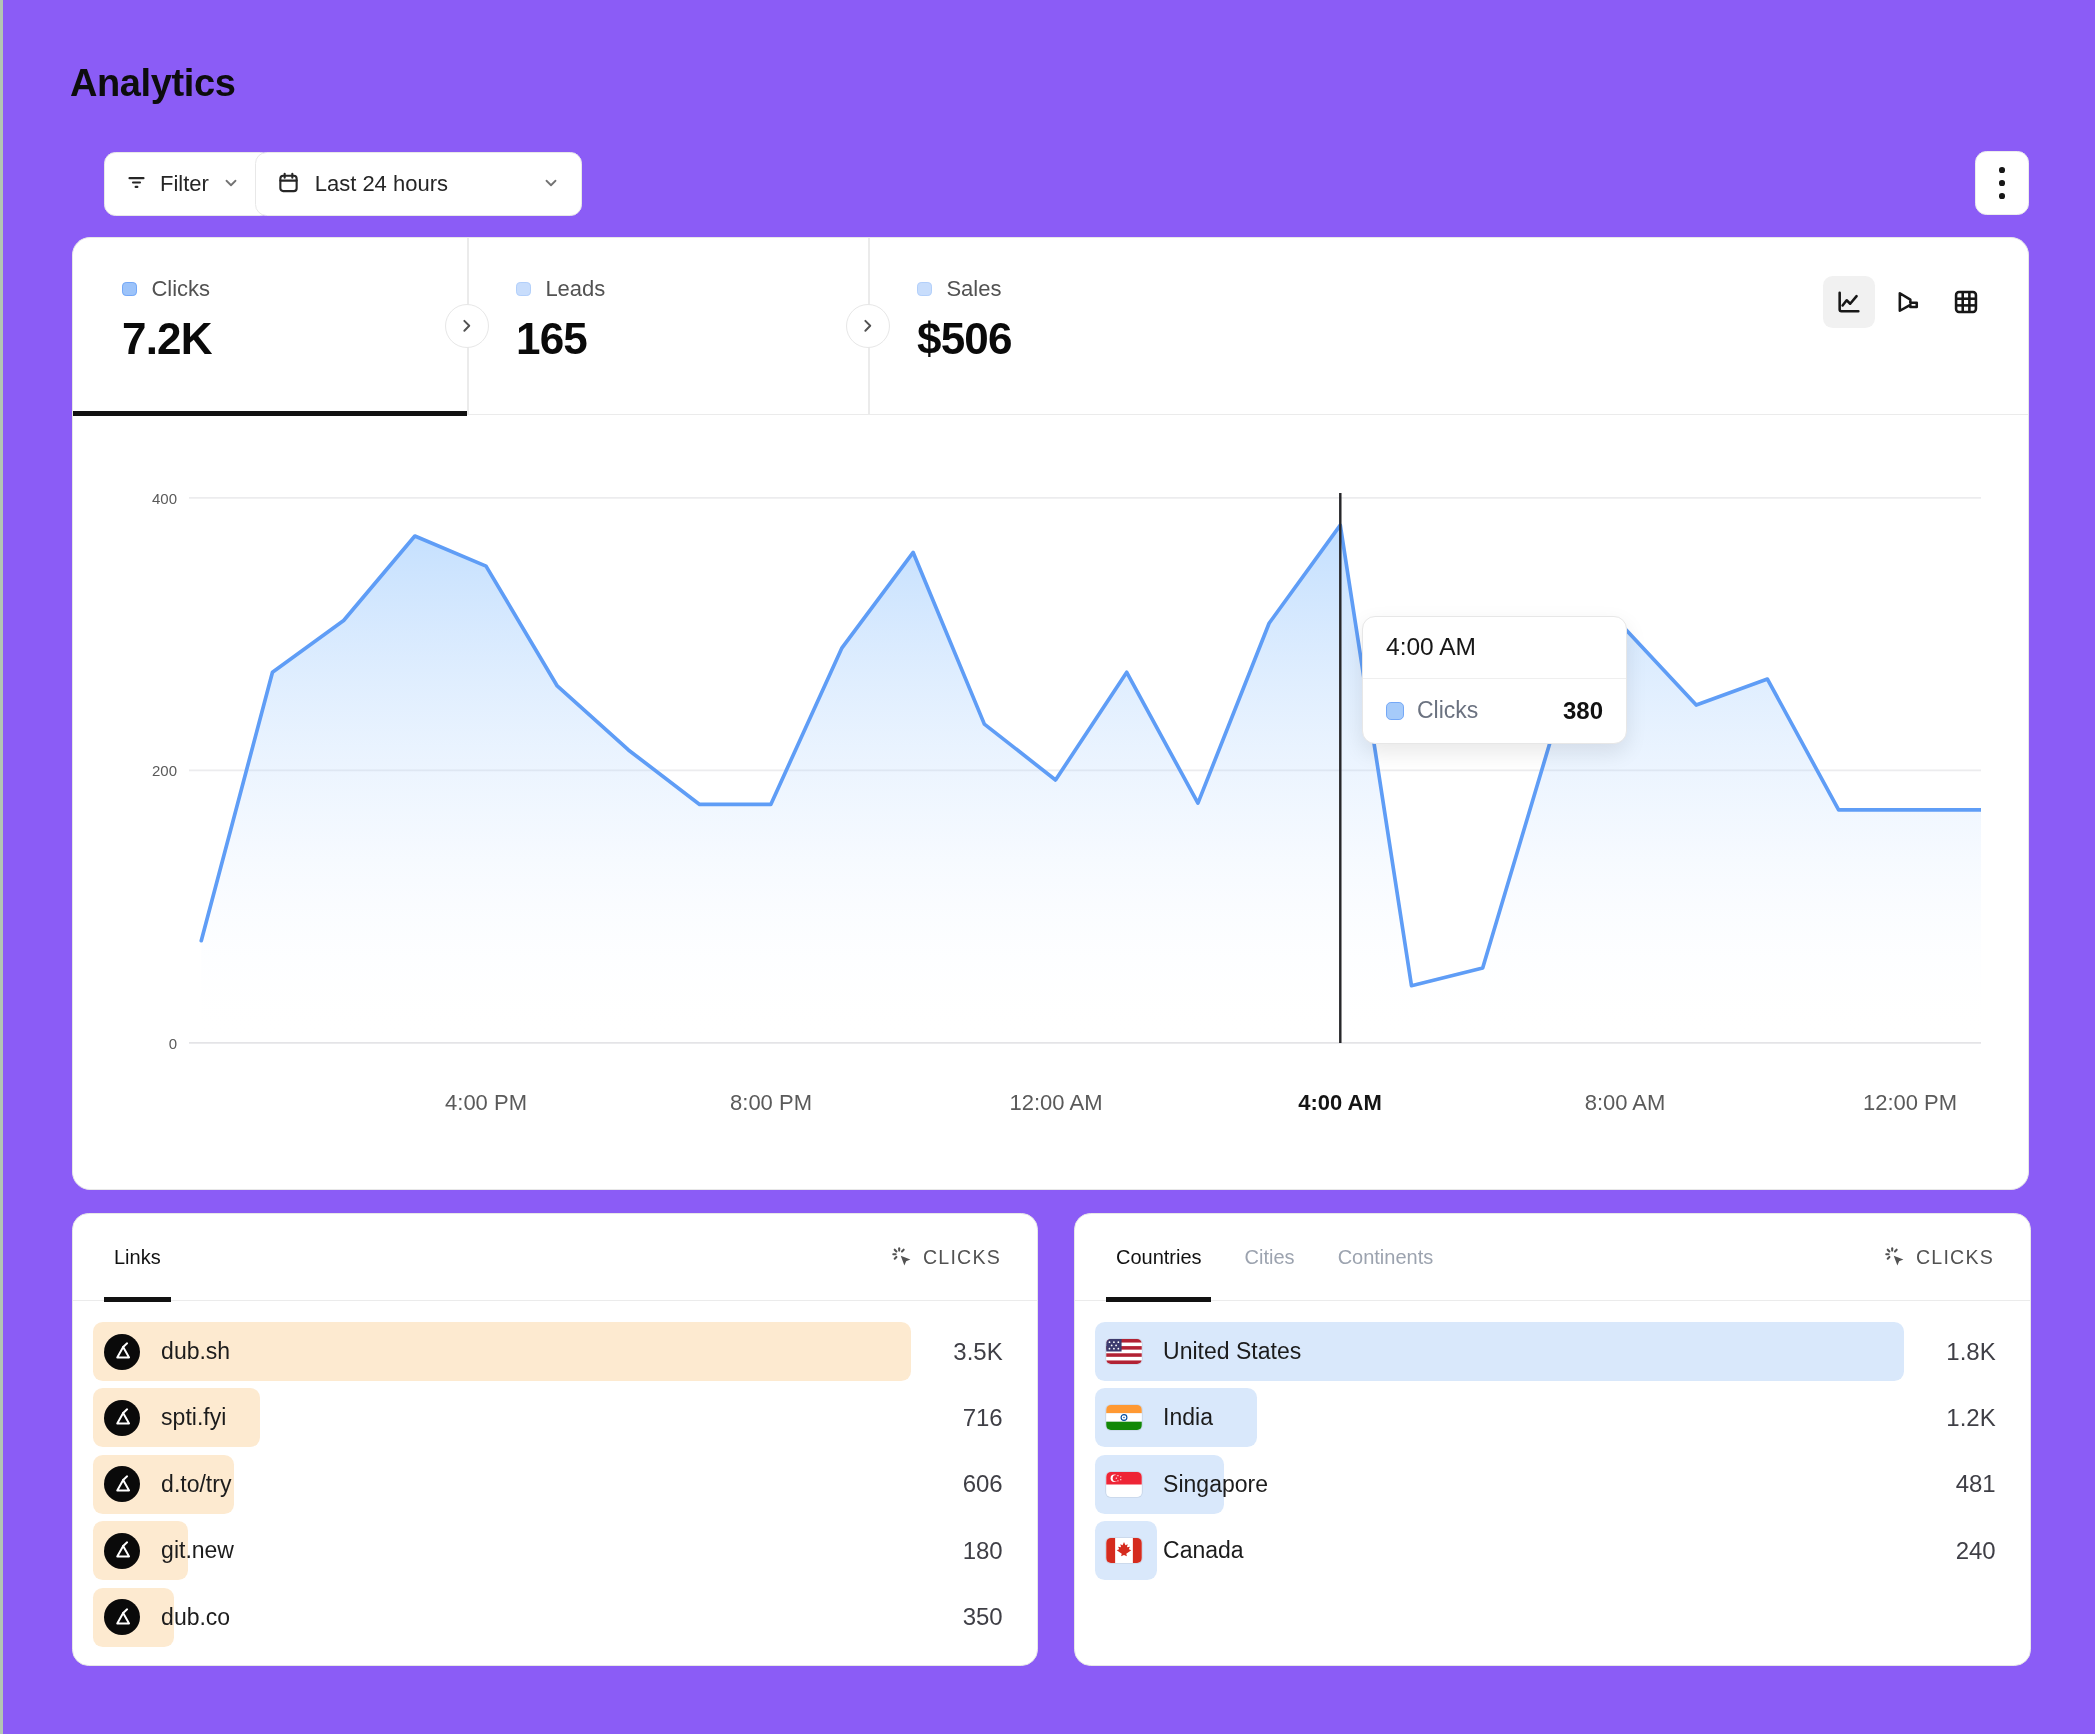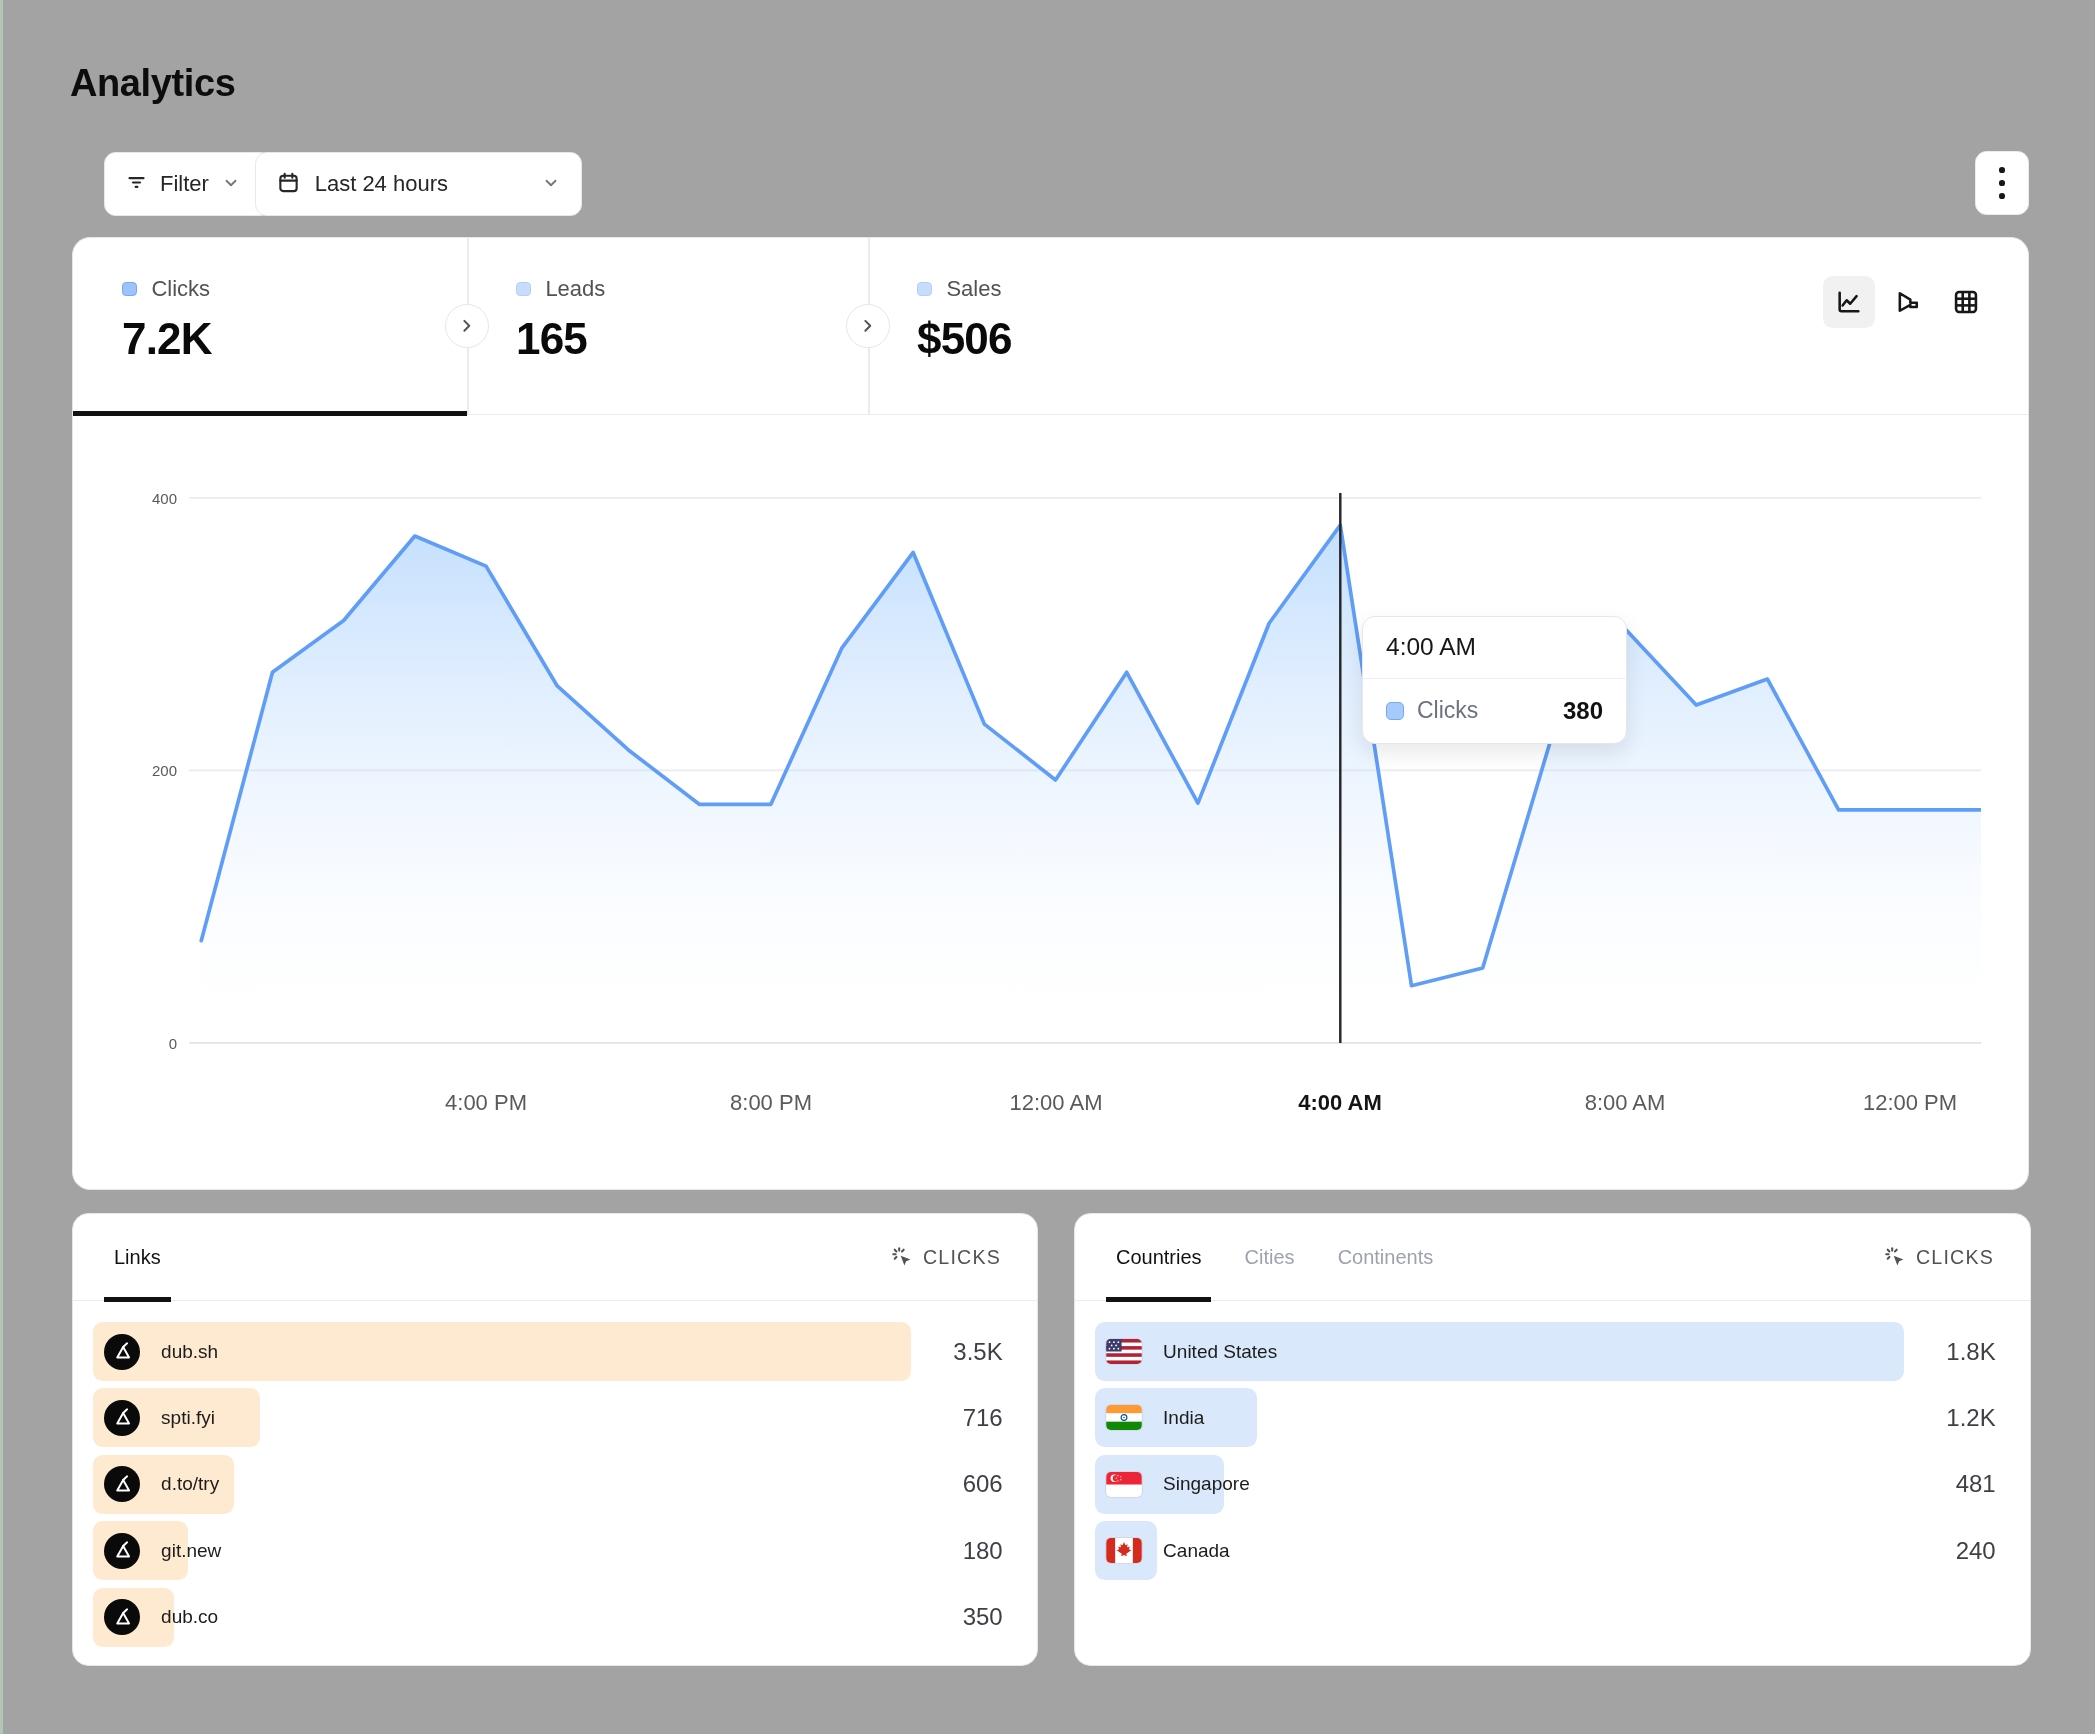--- a/index.html
+++ b/index.html
@@ -1,18 +1,18 @@
 <!DOCTYPE html>
 <html style="font-size:13px"><head>
 <meta charset="utf-8">
 <style>
   * { margin:0; padding:0; box-sizing:border-box; }
   html,body { background:#fff; }
   body { font-family:"Liberation Sans", sans-serif; color:#171717; }
-  .page { position:relative; width:2096px; height:1735px; background:#a3a3a3; overflow:hidden; }
+  .page { position:relative; width:2096px; height:1735px; background:#8b5cf6; overflow:hidden; }
   .window-edge { position:absolute; left:0; top:0; width:2.5px; height:1735px; background:#b3c6b3; }
 
   
   .page-title { position:absolute; left:70px; top:62px; font-size:38px; font-weight:700; letter-spacing:-0.4px; color:#0d0d0d; }
 
   
   .btn { position:absolute; display:flex; align-items:center; background:#fff; border:1.6px solid #e8e8e8; border-radius:11.5px; cursor:pointer; }
   .filter-btn { left:70px; top:152px; height:64px; width:168px; padding:0 21px; gap:13px;margin-left:34px; }
   .date-btn { left:255px; top:152px; height:64px; width:327px; padding:0 21px; gap:14.7px; }
   .btn .lbl { font-size:22px; font-weight:500; color:#262626; white-space:nowrap; }
@@ -65,21 +65,21 @@
   .p-tab.active::after { content:""; position:absolute; left:-9.8px; right:-9.8px; bottom:-1.6px; height:4.9px; background:#111; }
   .metric { margin-left:auto; display:flex; align-items:center; gap:8.2px; color:#525252; cursor:pointer; }
   .metric .m-lbl { font-size:19.6px; letter-spacing:1.2px; font-weight:500; }
   .rows { position:absolute; left:19.6px; right:19.6px; top:108px; display:flex; flex-direction:column; gap:7.4px; }
   .row { position:relative; height:59px; cursor:pointer; }
   .bar { position:absolute; left:0; top:0; height:59px; border-radius:9.8px; }
   .bar.orange { background:#fdead0; }
   .bar.blue { background:#d9e8fb; }
   .row-content { position:absolute; left:11.5px; top:0; height:59px; display:flex; align-items:center; gap:21px; }
   .row-value { position:absolute; right:14.7px; top:0; height:59px; display:flex; align-items:center; font-size:24px; color:#3f3f46; }
-  .row-label { font-size:19px; color:#1c1c1c;text-align:right; }
+  .row-label { font-size:23px; color:#1c1c1c;text-align:right; }
   .dub-badge { width:36px; height:36px; border-radius:50%; background:#0a0a0a; display:flex; align-items:center; justify-content:center; }
   .flag { width:36px; height:25px; border-radius:4.9px; overflow:hidden; box-shadow:0 0 0 0.8px rgba(0,0,0,.08); flex:0 0 auto; }
   .flag svg { display:block; }
 </style>
 </head>
 <body>
 
 <div class="page">
   <div class="window-edge"></div>
 

